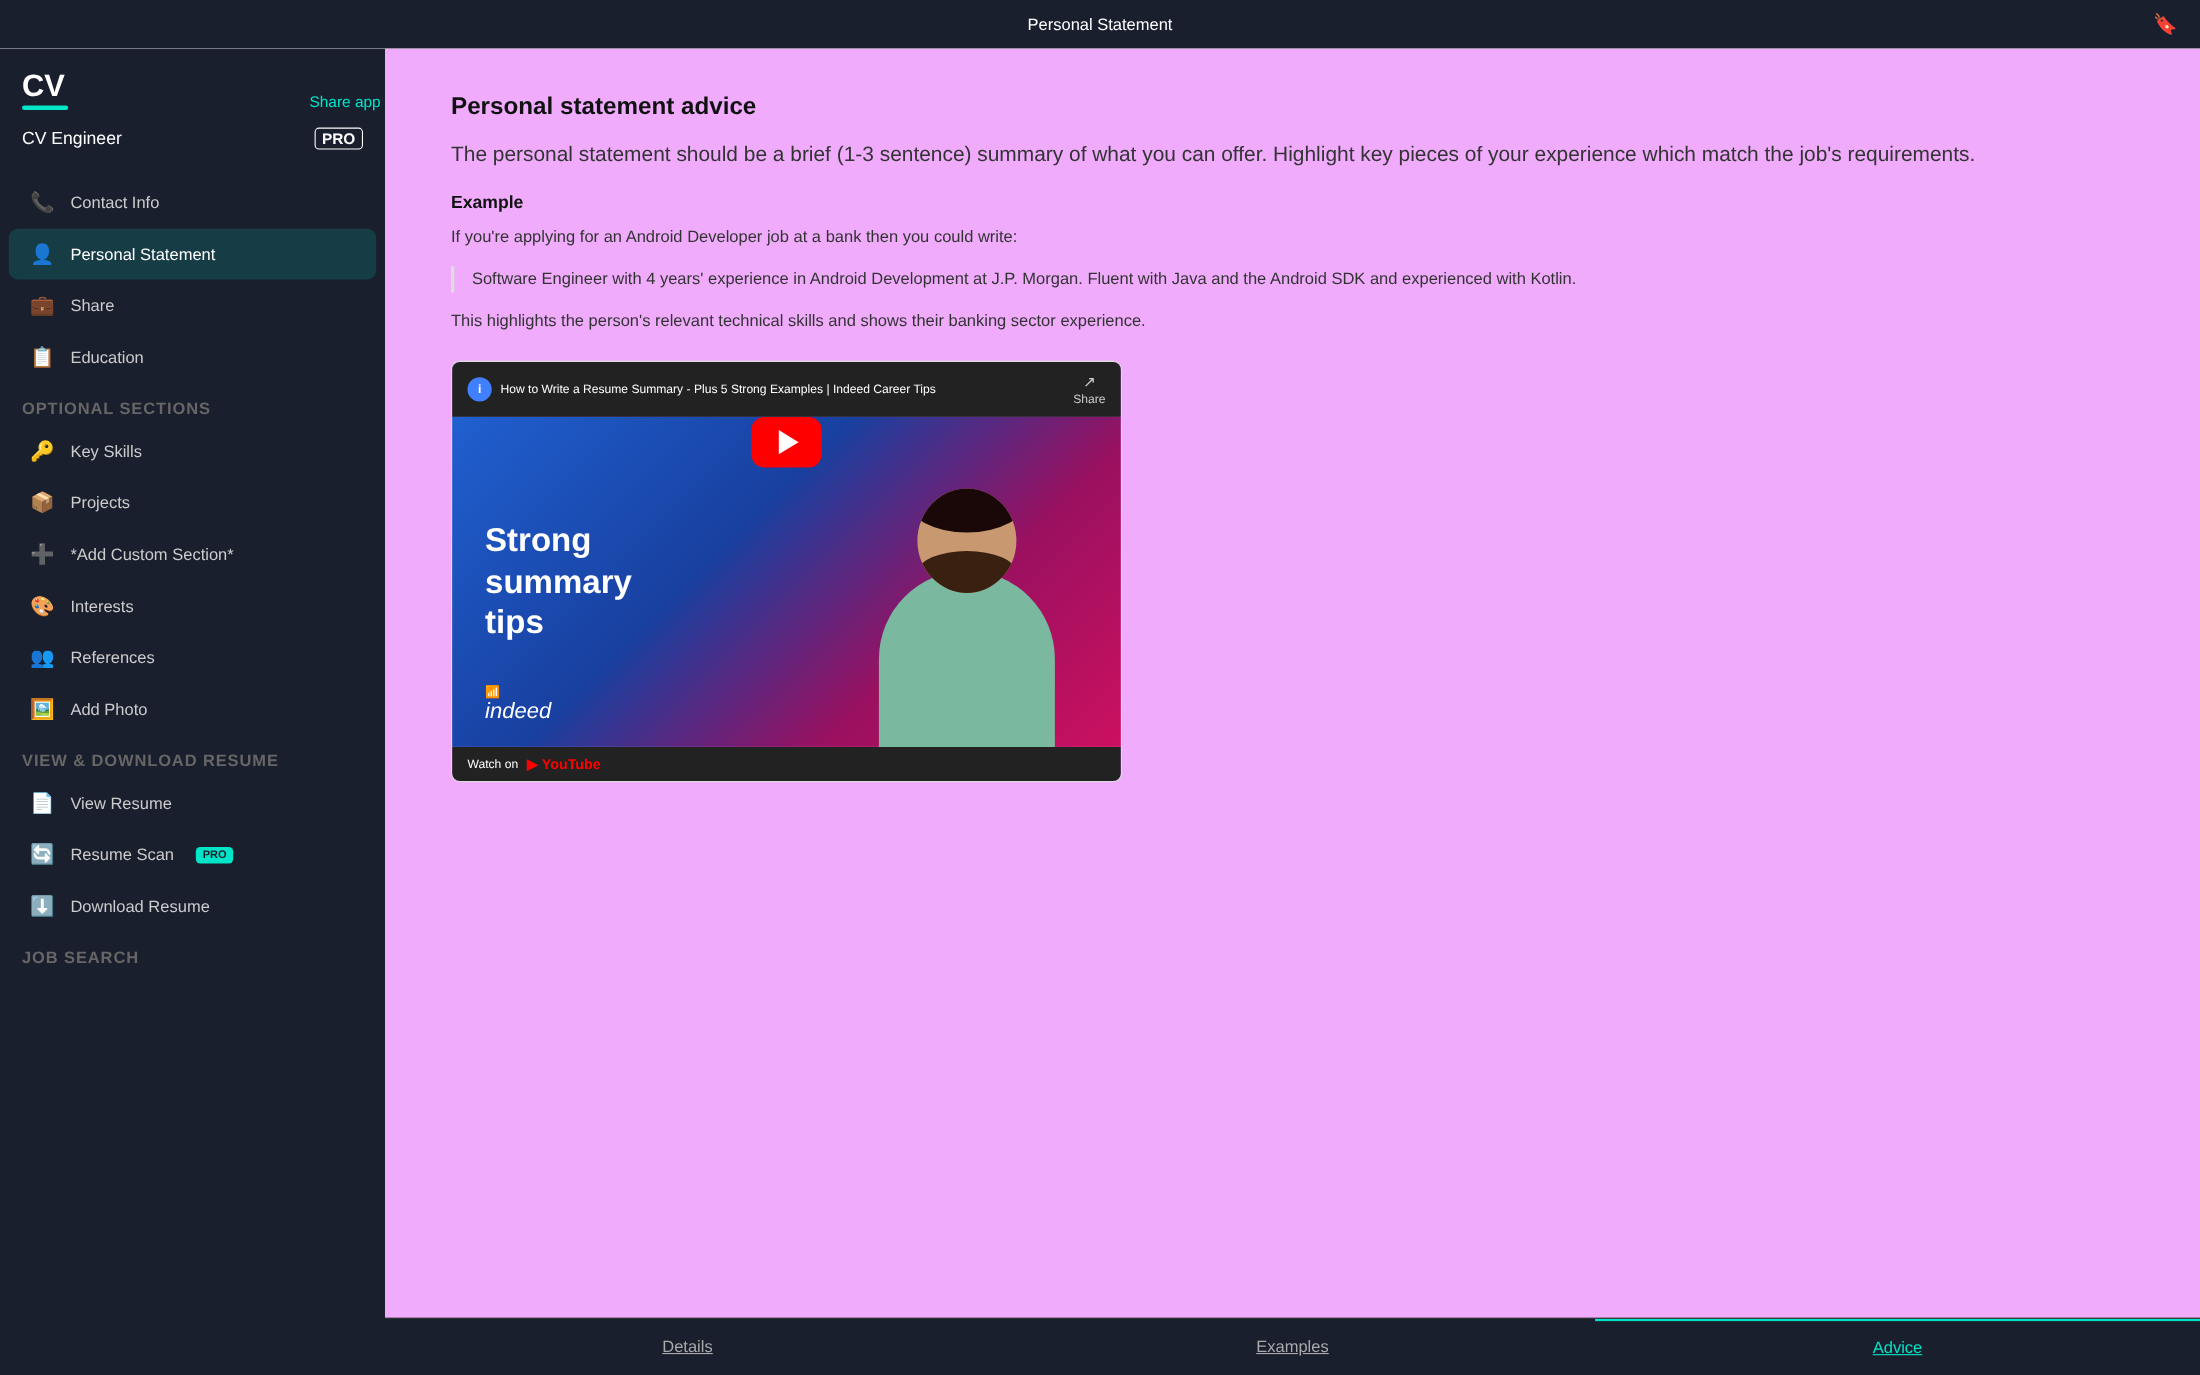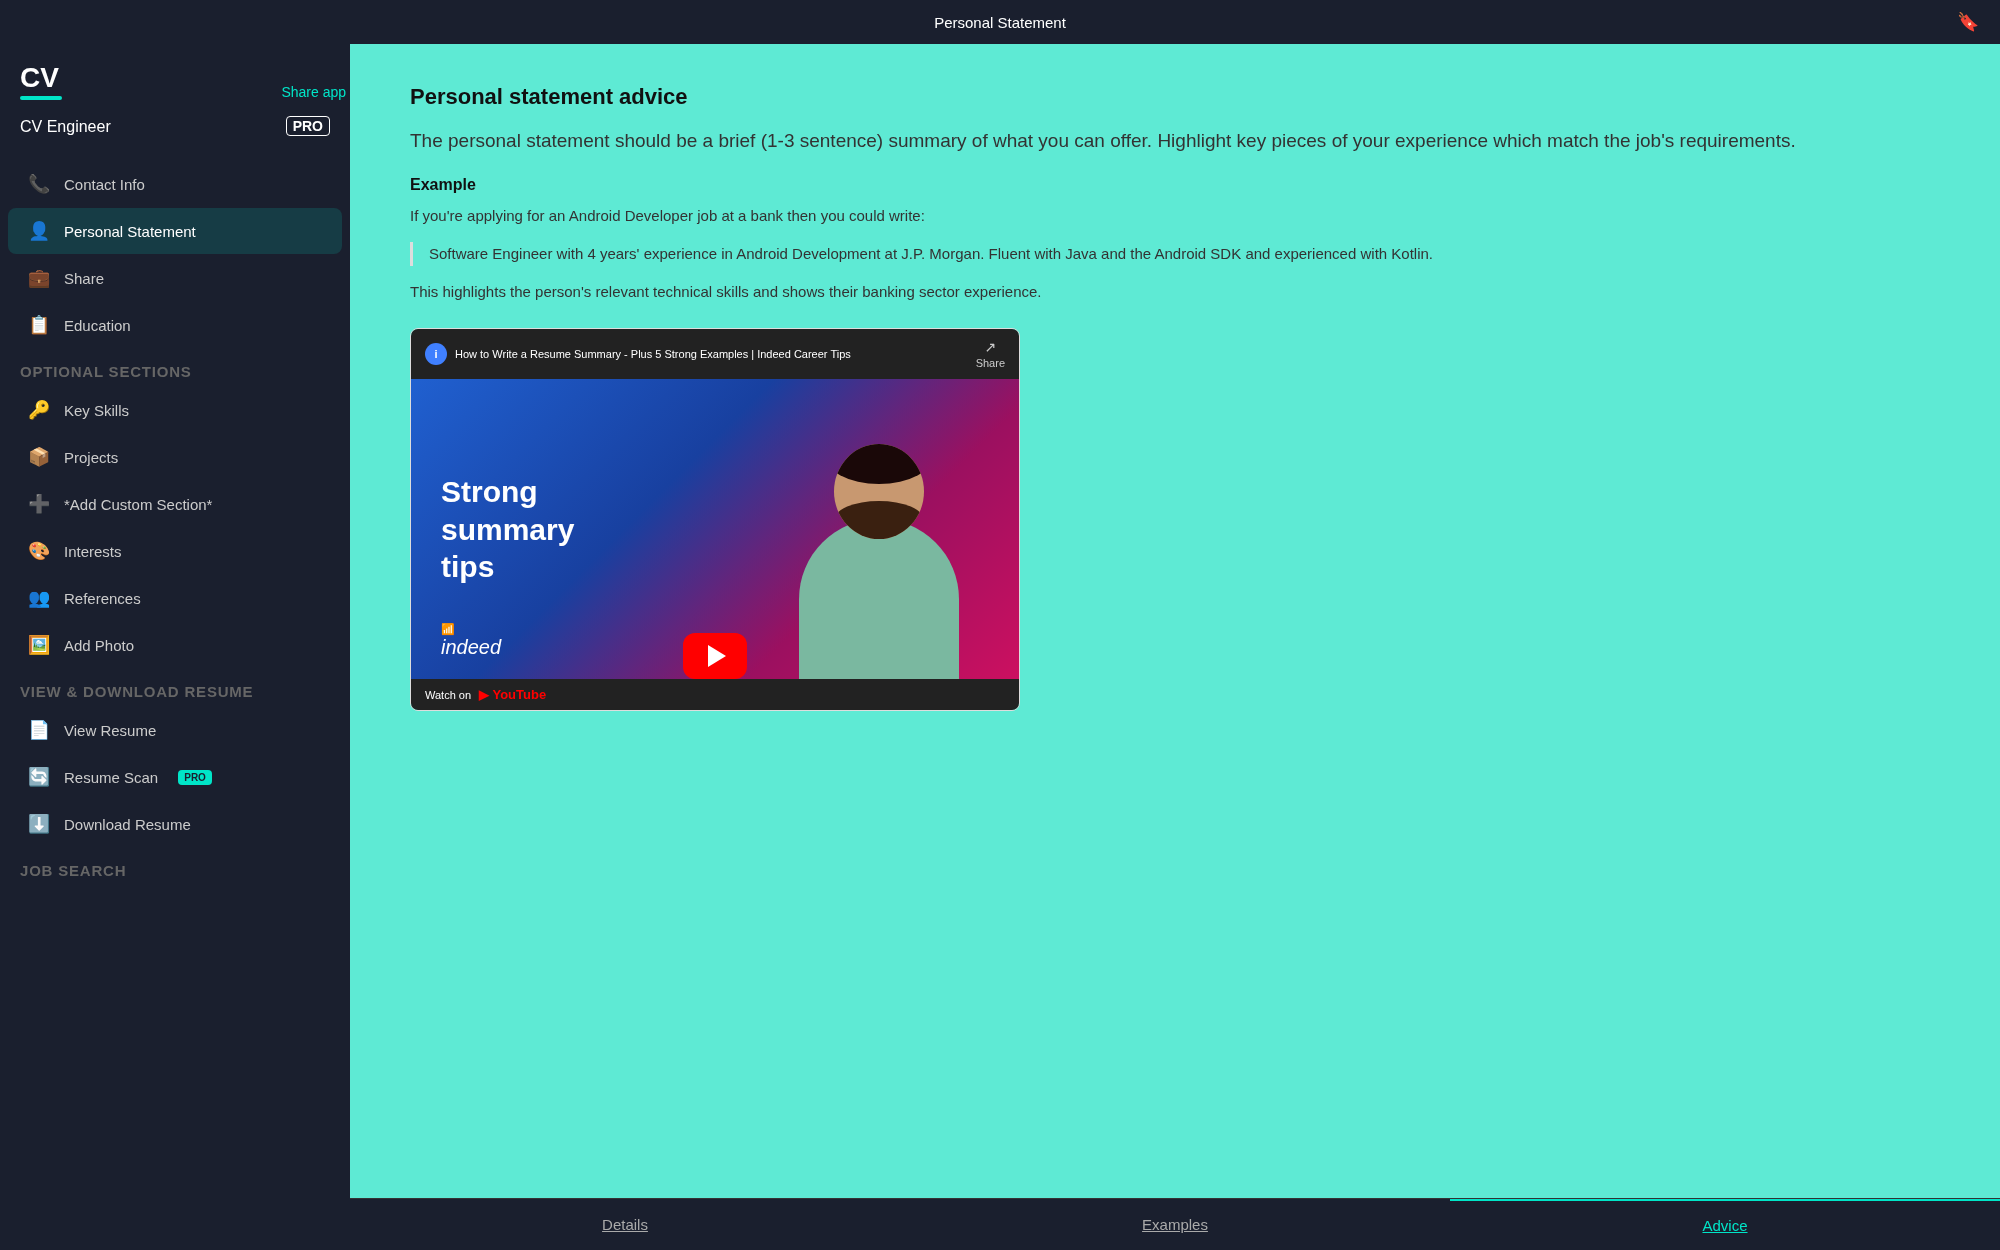--- a/index.html
+++ b/index.html
@@ -82,21 +82,21 @@
       padding: 2px 6px;
       border-radius: 4px;
       margin-left: 6px;
     }
 
     
     .content-area {
       flex: 1;
       display: flex;
       flex-direction: column;
-      background: #5eead4;
+      background: #f0abfc;
       overflow: hidden;
     }
 
     .content-scroll {
       flex: 1;
       overflow-y: auto;
       padding: 40px 60px;
     }
 
     .advice-title { font-size: 22px; font-weight: 700; color: #111; margin-bottom: 16px; }
@@ -137,21 +137,21 @@
       color: white; font-size: 11px; font-weight: 700; flex-shrink: 0;
     }
     .video-title-text { color: white; font-size: 11px; line-height: 1.3; max-width: 440px; }
     .share-text { color: #ccc; font-size: 11px; text-align: center; }
     .share-icon { color: #ccc; font-size: 14px; }
 
     .video-thumbnail {
       height: 300px;
       background: linear-gradient(135deg, #2060d0 0%, #1840a0 40%, #9b1060 70%, #cc1060 100%);
       display: flex;
-      align-items: flex-end;
+      align-items: flex-start;
       justify-content: center;
       position: relative;
       overflow: hidden;
     }
     .video-play-btn {
       width: 64px; height: 46px;
       background: #ff0000;
       border-radius: 12px;
       display: flex; align-items: center; justify-content: center;
       cursor: pointer;

